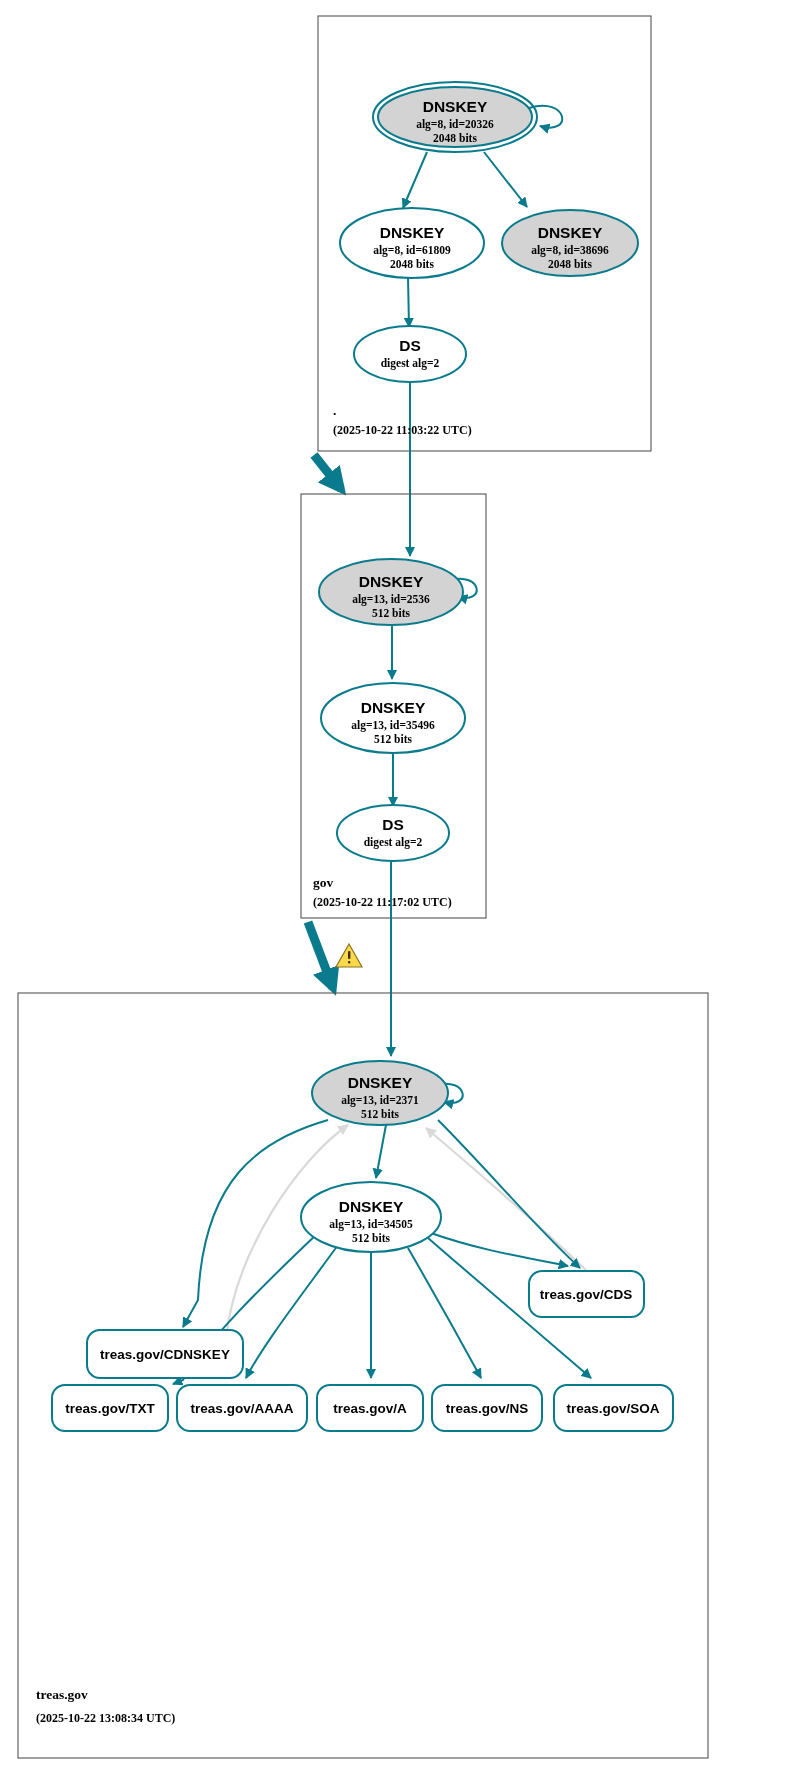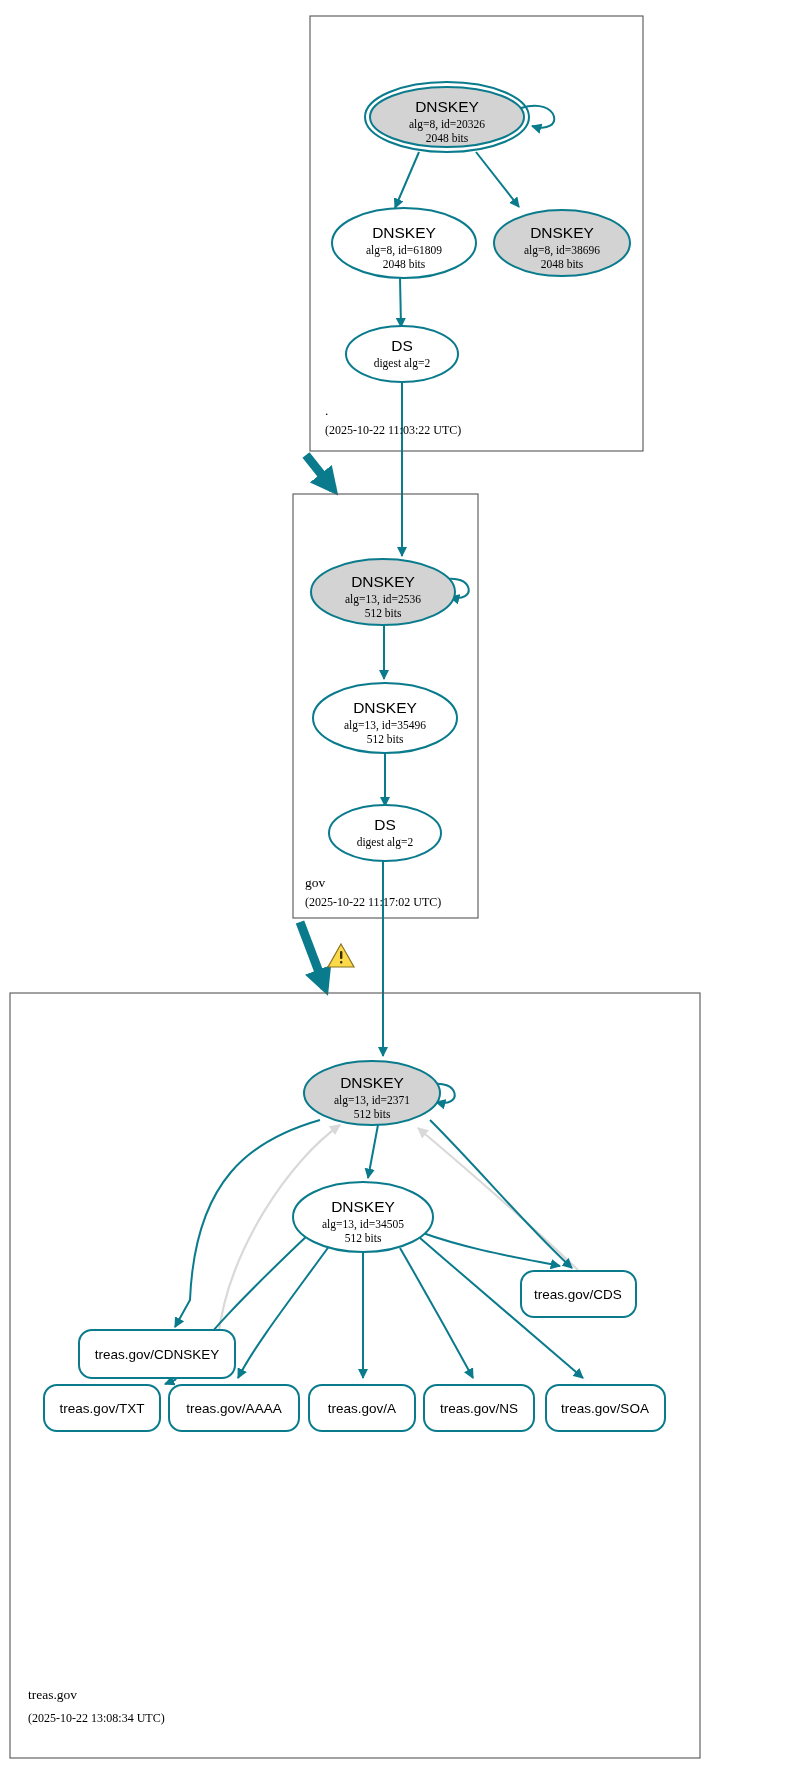--- a/index.html
+++ b/index.html
@@ -10,24 +10,25 @@
   }
   body {
     font-family: "Liberation Sans", sans-serif;
     width: 804px;
     height: 1784px;
     position: relative;
     overflow: hidden;
   }
   #diagram-root {
     position: absolute;
-    left: 0;
+    left: 8px;
     top: 0;
     width: 744px;
     height: 1784px;
+    font-weight: bold;
   }
   svg#chain-svg {
     display: block;
     width: 804px;
     height: 1784px;
   }
   .zone-box {
     fill: none;
     stroke: #555555;
     stroke-width: 1.1;

